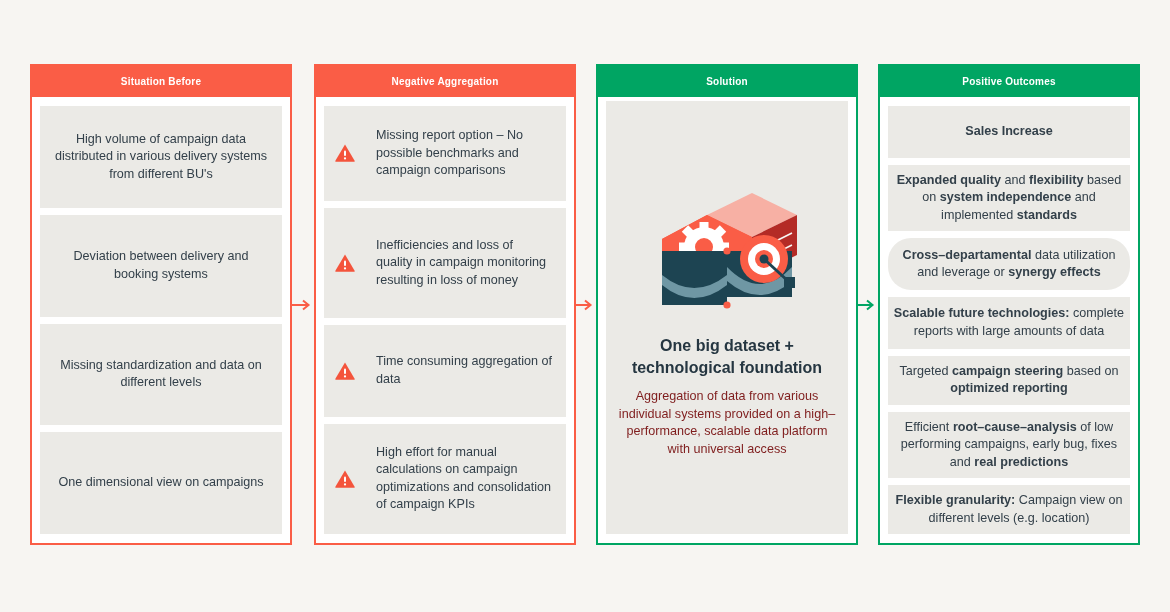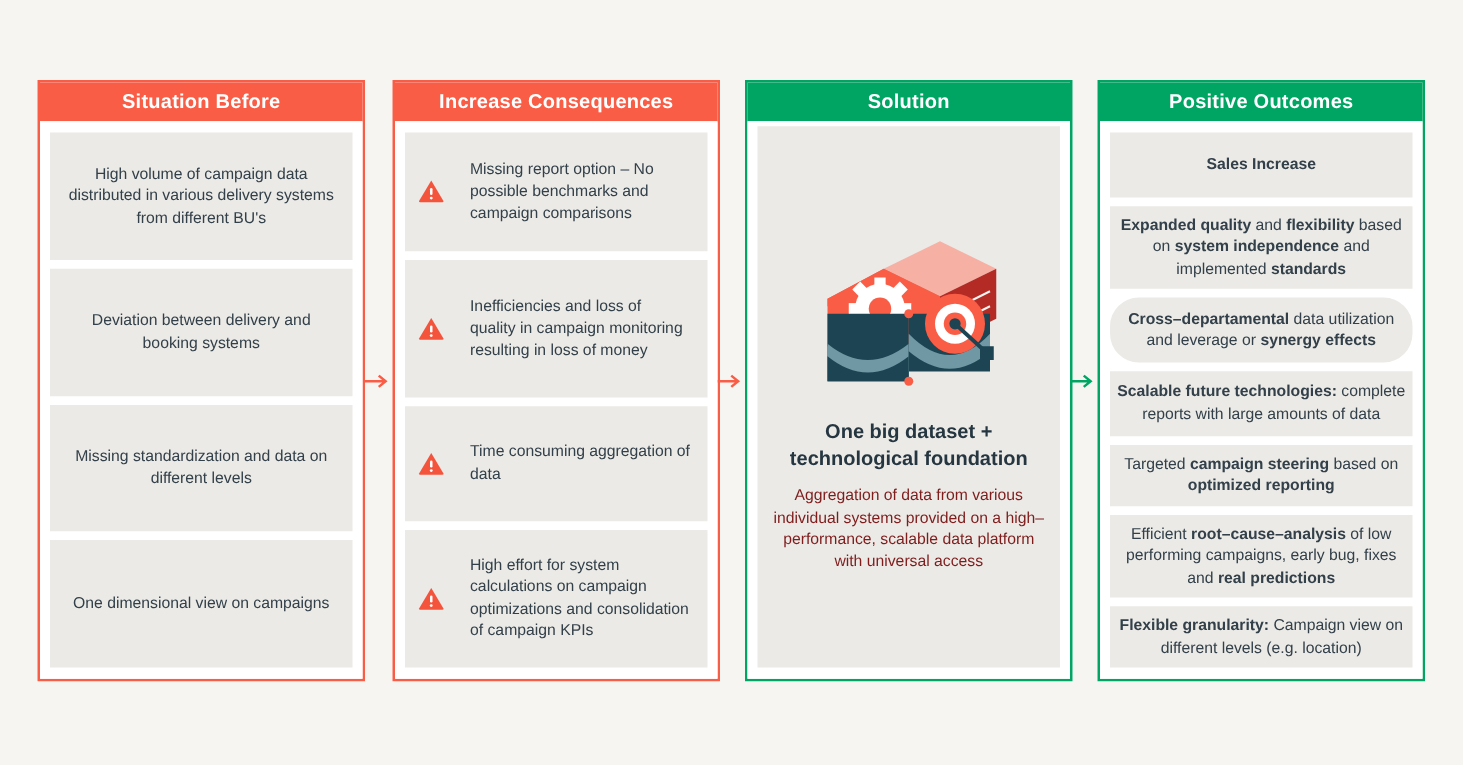--- a/index.html
+++ b/index.html
@@ -37,21 +37,21 @@
   .column.c3 { left: 878px; }
 
   .column.neg { border: 2px solid #fa5d46; }
   .column.pos { border: 2px solid #00a563; }
 
   .col-header {
     flex: 0 0 auto;
     height: 31px;
     line-height: 31px;
     text-align: center;
-    font-size: 16px;
+    font-size: 10px;
     font-weight: bold;
     color: #ffffff;
     letter-spacing: 0.2px;
   }
   .neg .col-header { background: #fa5d46; }
   .pos .col-header { background: #00a563; }
 
   .col-body {
     flex: 1 1 auto;
     padding: 9px 8px 9px 8px;
@@ -173,21 +173,21 @@
       <div class="card">
         <div class="card-text">Missing standardization and data on different levels</div>
       </div>
       <div class="card">
         <div class="card-text">One dimensional view on campaigns</div>
       </div>
     </div>
   </div>
 
   <div class="column c1 neg">
-    <div class="col-header">Increase Consequences</div>
+    <div class="col-header">Negative Aggregation</div>
     <div class="col-body">
 
       <div class="card sz1">
         <svg class="warn-icon" viewBox="0 0 24 22">
           <path d="M12 1.6 L22.6 19.4 Q23.3 20.6 21.9 20.6 L2.1 20.6 Q0.7 20.6 1.4 19.4 Z" fill="#f4543c"></path>
           <rect x="10.9" y="8.2" width="2.2" height="6.2" rx="1.1" fill="#ffffff"></rect>
           <circle cx="12" cy="17" r="1.25" fill="#ffffff"></circle>
         </svg>
         <div class="card-text">Missing report option – No possible benchmarks and campaign comparisons</div>
       </div>
@@ -209,21 +209,21 @@
         </svg>
         <div class="card-text">Time consuming aggregation of data</div>
       </div>
 
       <div class="card sz4">
         <svg class="warn-icon" viewBox="0 0 24 22">
           <path d="M12 1.6 L22.6 19.4 Q23.3 20.6 21.9 20.6 L2.1 20.6 Q0.7 20.6 1.4 19.4 Z" fill="#f4543c"></path>
           <rect x="10.9" y="8.2" width="2.2" height="6.2" rx="1.1" fill="#ffffff"></rect>
           <circle cx="12" cy="17" r="1.25" fill="#ffffff"></circle>
         </svg>
-        <div class="card-text">High effort for system calculations on campaign optimizations and consolidation of campaign KPIs</div>
+        <div class="card-text">High effort for manual calculations on campaign optimizations and consolidation of campaign KPIs</div>
       </div>
 
     </div>
   </div>
 
   <div class="column c2 pos">
     <div class="col-header">Solution</div>
     <div class="col-body">
       <div class="solution-card">
 

